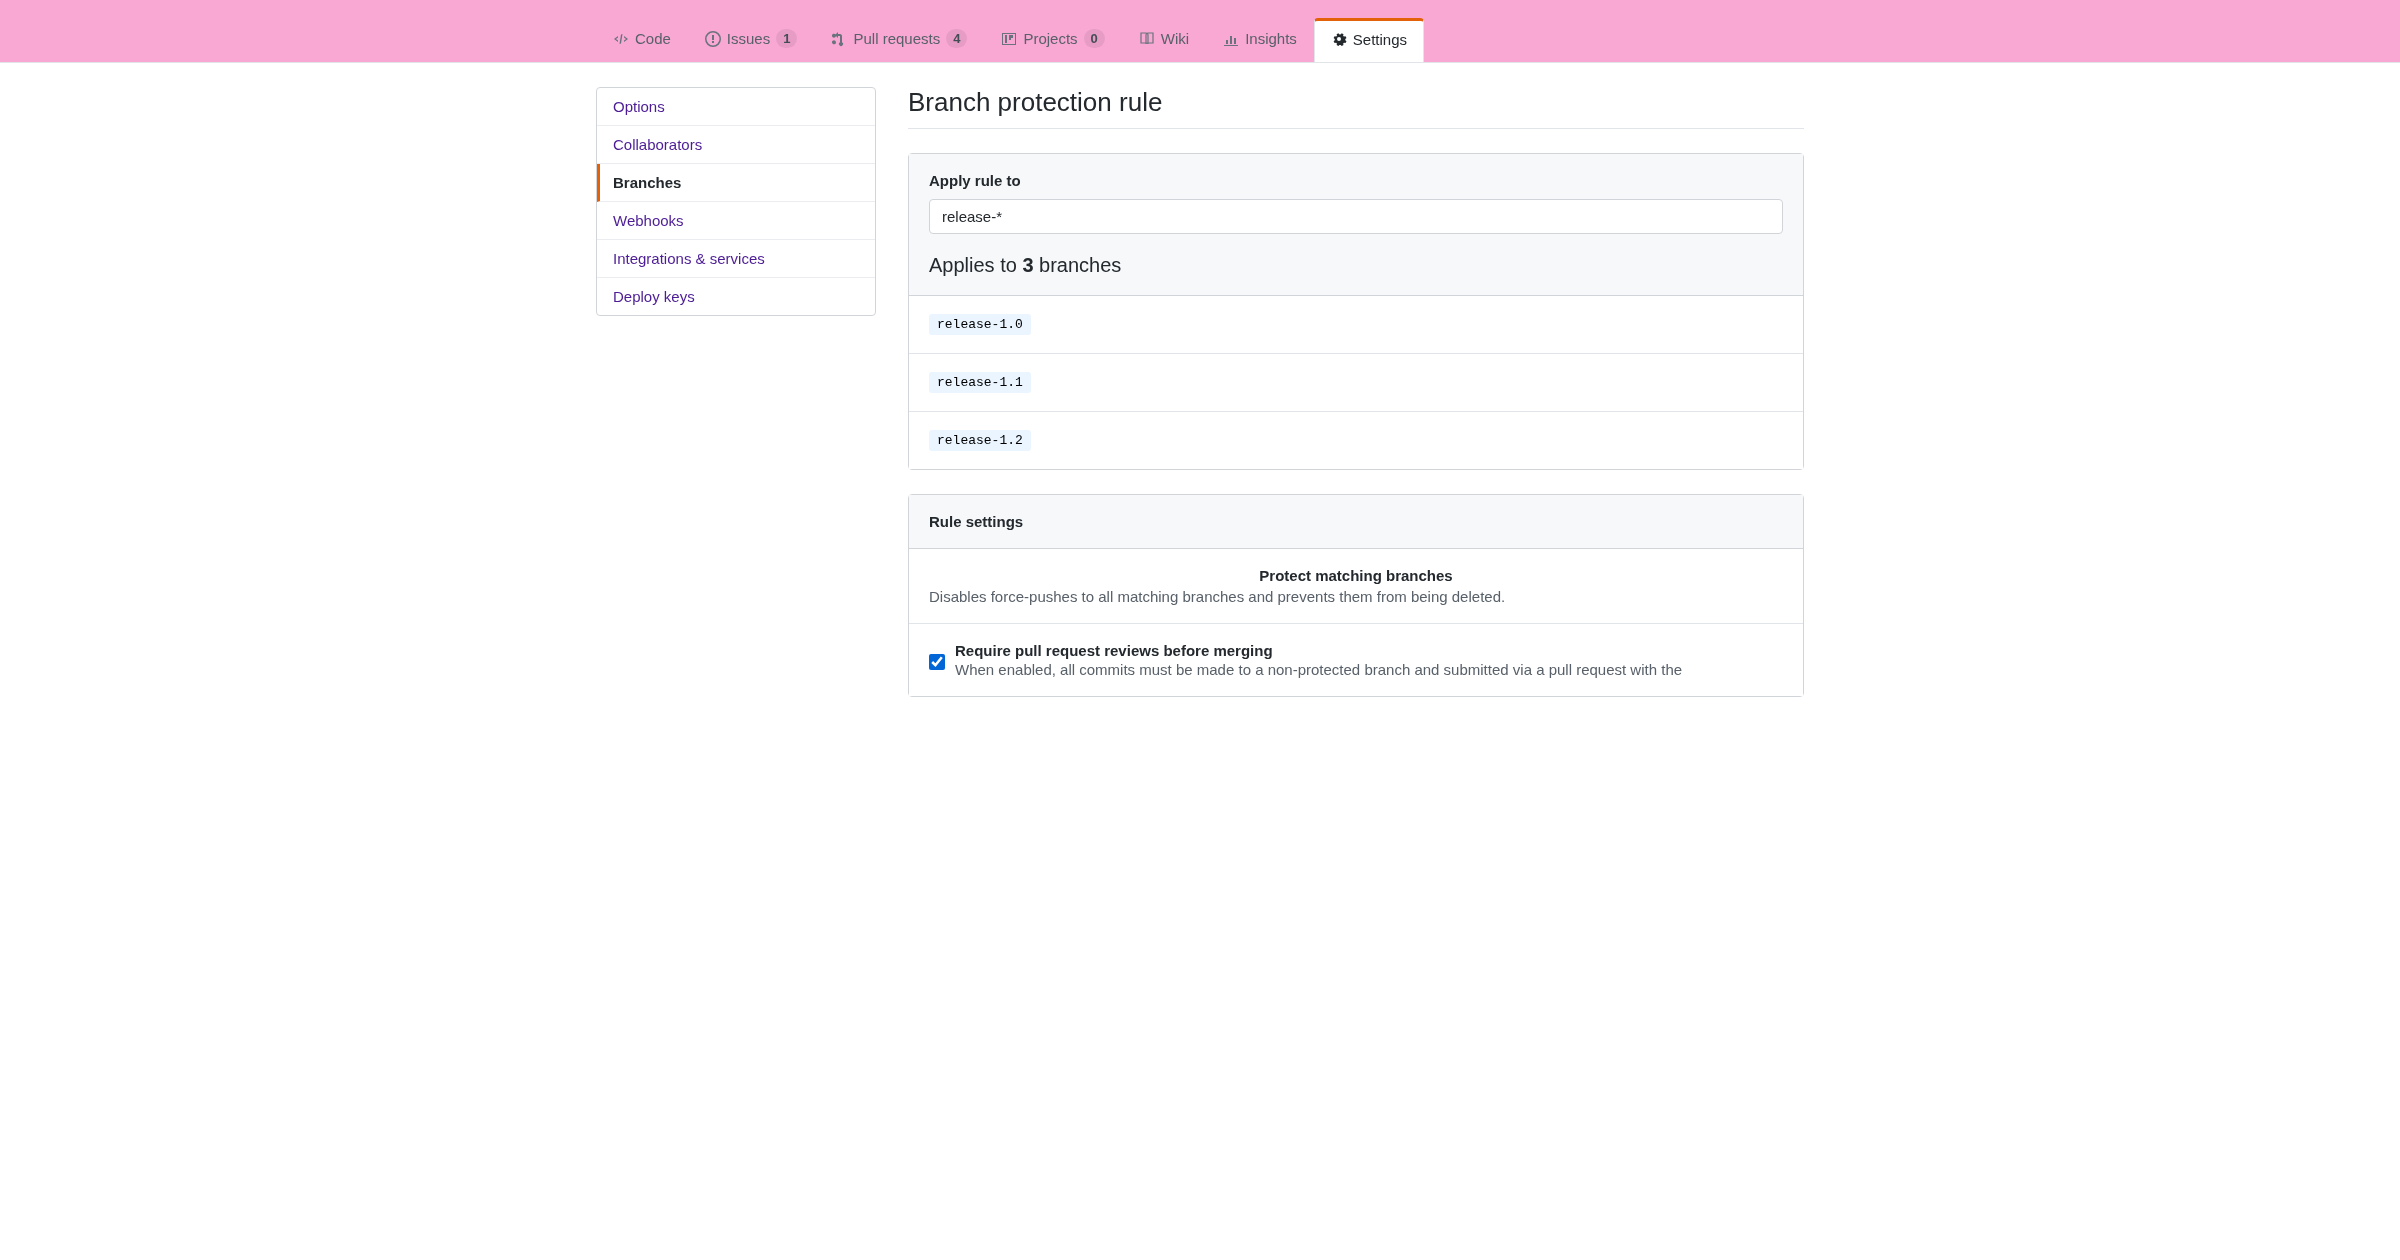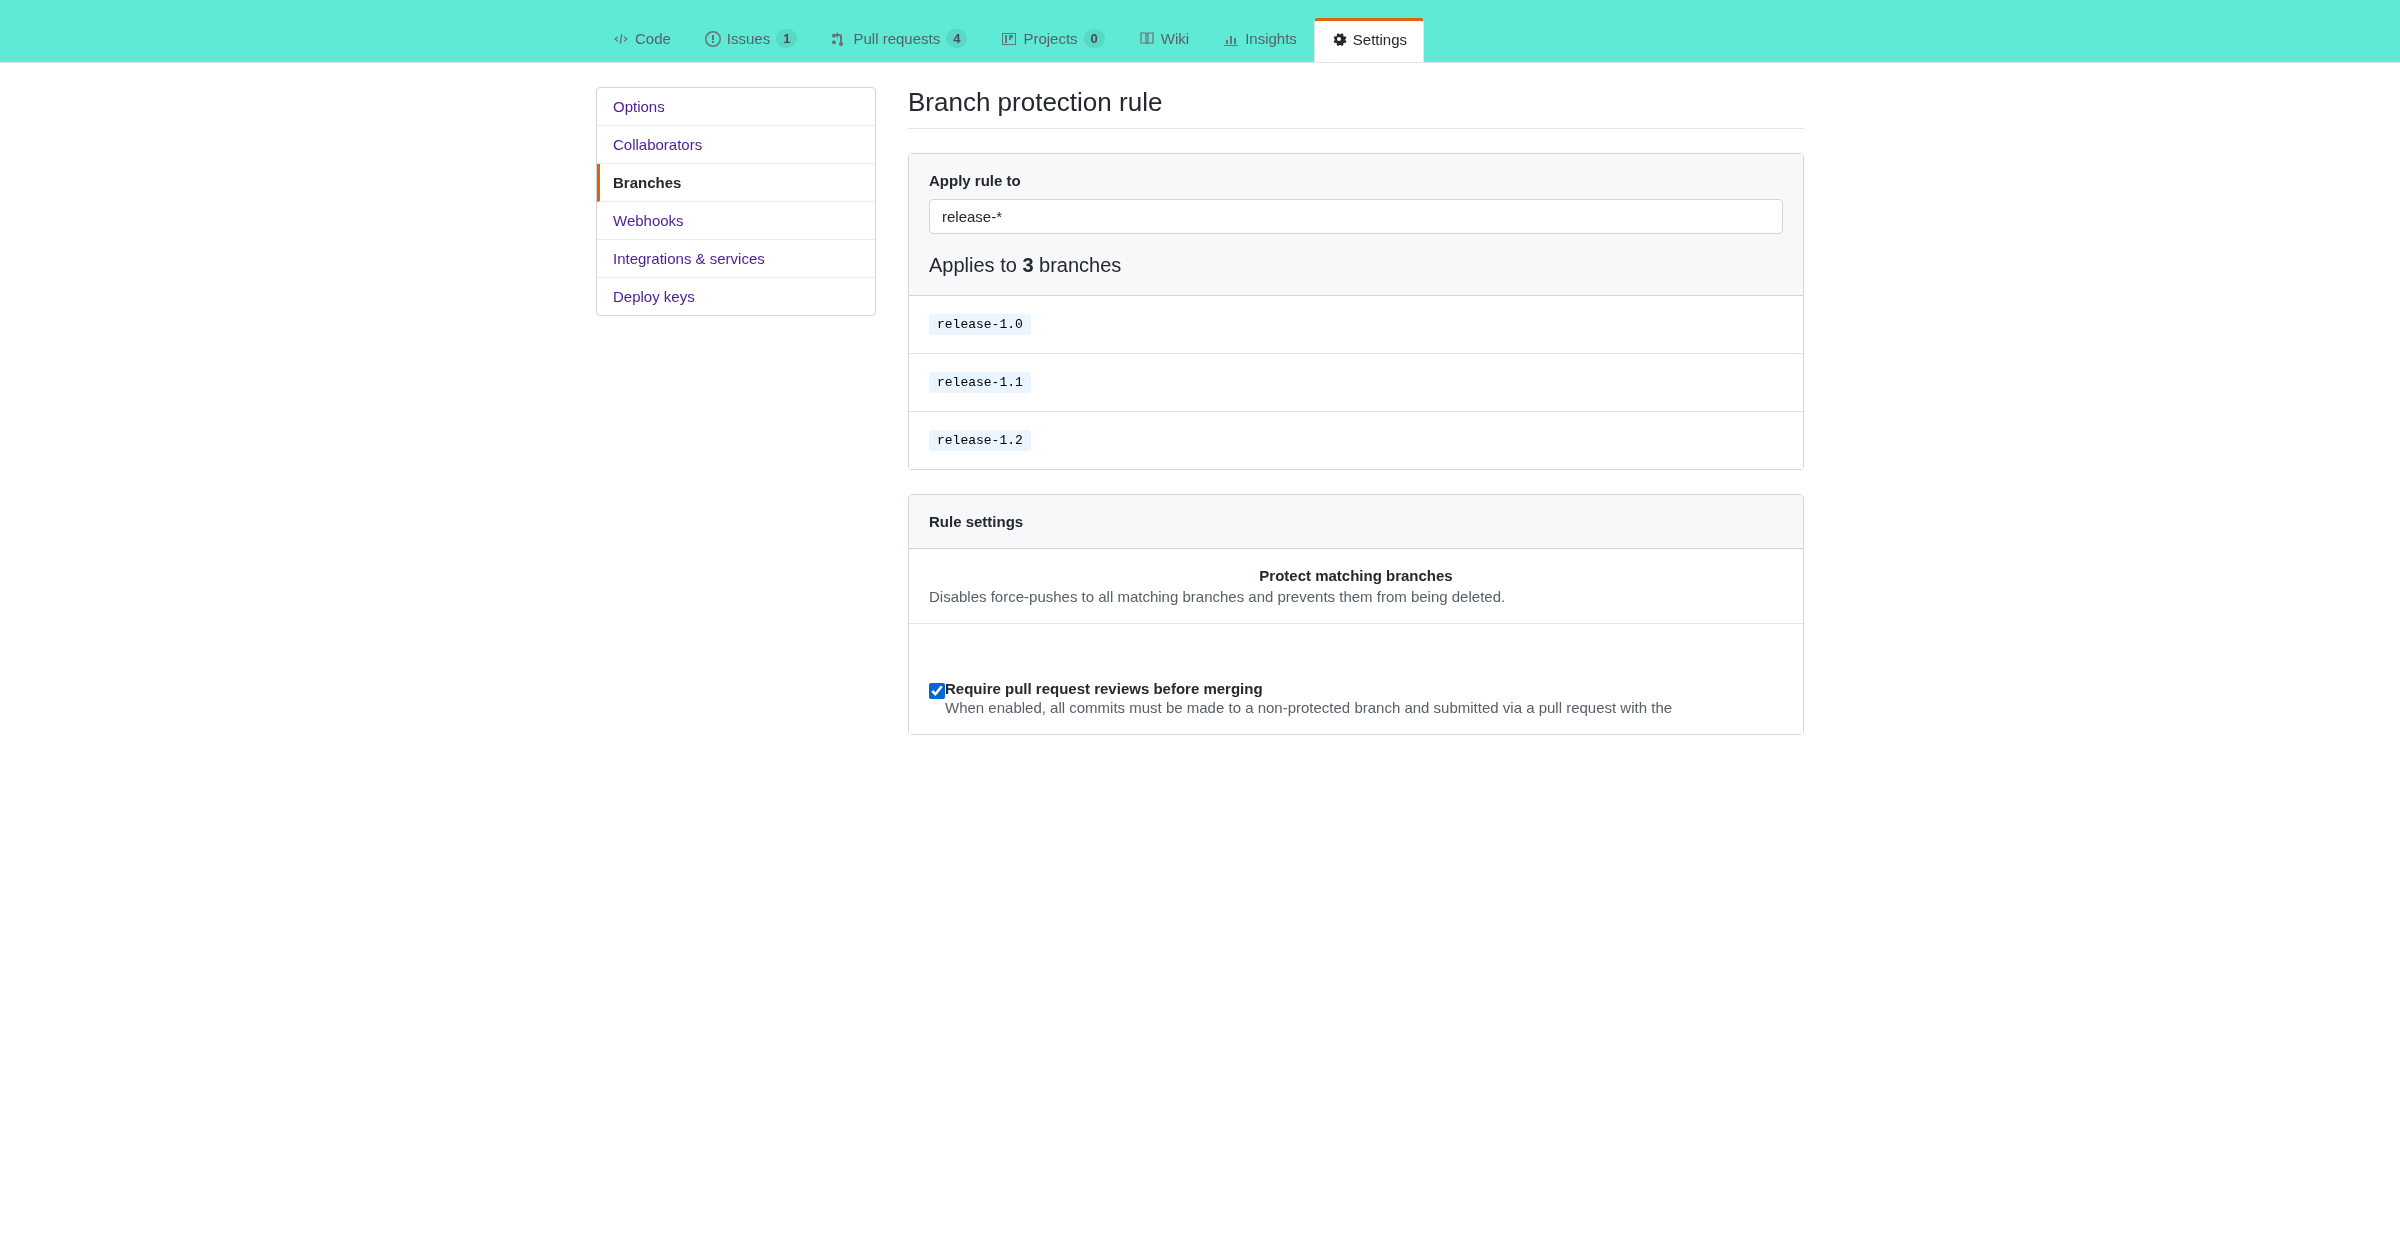--- a/index.html
+++ b/index.html
@@ -3,21 +3,21 @@
 <meta charset="utf-8">
 <style>
   * { box-sizing: border-box; margin: 0; padding: 0; }
   body {
     font-family: -apple-system, BlinkMacSystemFont, "Segoe UI", Helvetica, Arial, sans-serif;
     font-size: 14px;
     color: #24292e;
     background: #fff;
   }
   .topbar {
-    background: #5eead4;
+    background: #f9a8d4;
     border-bottom: 1px solid #e1e4e8;
     padding-top: 16px;
   }
   .tabs {
     display: flex;
     align-items: center;
     max-width: 1240px;
     margin: 0 auto;
     padding: 0 16px;
   }
@@ -127,21 +127,21 @@
     display: inline-block;
     font-family: SFMono-Regular, Consolas, "Liberation Mono", Menlo, monospace;
     font-size: 13px;
     background: #eaf5ff;
     color: #000000;
     padding: 3px 8px;
     border-radius: 3px;
   }
   .sub-h { font-size: 15px; font-weight: 600; margin-bottom: 4px; text-align: center; }
   .sub-desc { color: #586069; font-size: 15px; }
-  .check-row { display: flex; align-items: flex-start; margin-top: 38px; }
+  .check-row { display: flex; gap: 10px; align-items: center; }
   .check-row input[type=checkbox] {
     width: 16px; height: 16px; margin-top: 3px; accent-color: #0366d6; flex-shrink:0;
   }
   .check-row .lbl { font-size: 15px; font-weight: 600; }
   .check-row .desc { color: #586069; font-size: 15px; margin-top: 2px; }
   svg { vertical-align: text-bottom; }
 </style>
 </head>
 <body>
 

